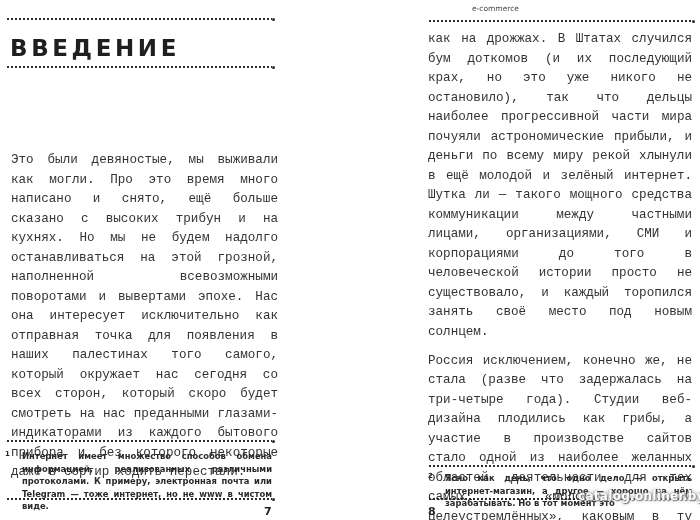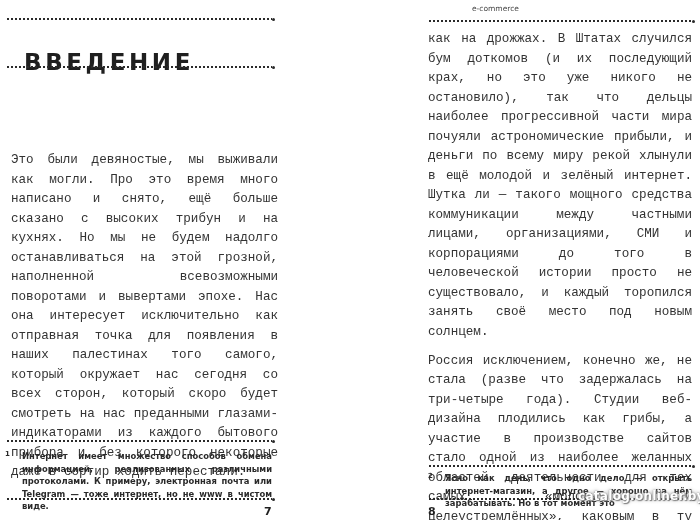--- a/index.html
+++ b/index.html
@@ -18,21 +18,21 @@
     background-size:4px 2px; background-repeat:repeat-x;
   }
   .dots::after {
     content:""; position:absolute; right:-3px; top:-0.5px; width:3px; height:3px;
     background:#2a2a2a; border-radius:50%;
   }
 
   .chapter-title {
     position:absolute; left:6px; top:31px;
     font-family:"DejaVu Sans", sans-serif; font-weight:bold;
-    font-size:23px; letter-spacing:3.6px; color:#1f1f1f; margin:18px;
+    font-size:23px; letter-spacing:3.6px; color:#1f1f1f; margin:4px;
   }
 
   .body-text {
     position:absolute; font-size:12.6px; line-height:19.5px;
     text-align:justify; color:#333;
   }
   .body-text p { margin:0 0 9.5px 0;font-family:Liberation Mono, monospace; }
   .body-text sup { font-size:8px; font-weight:bold; line-height:0; }
 
   #left-body { left:11px; top:151px; width:267px; }

